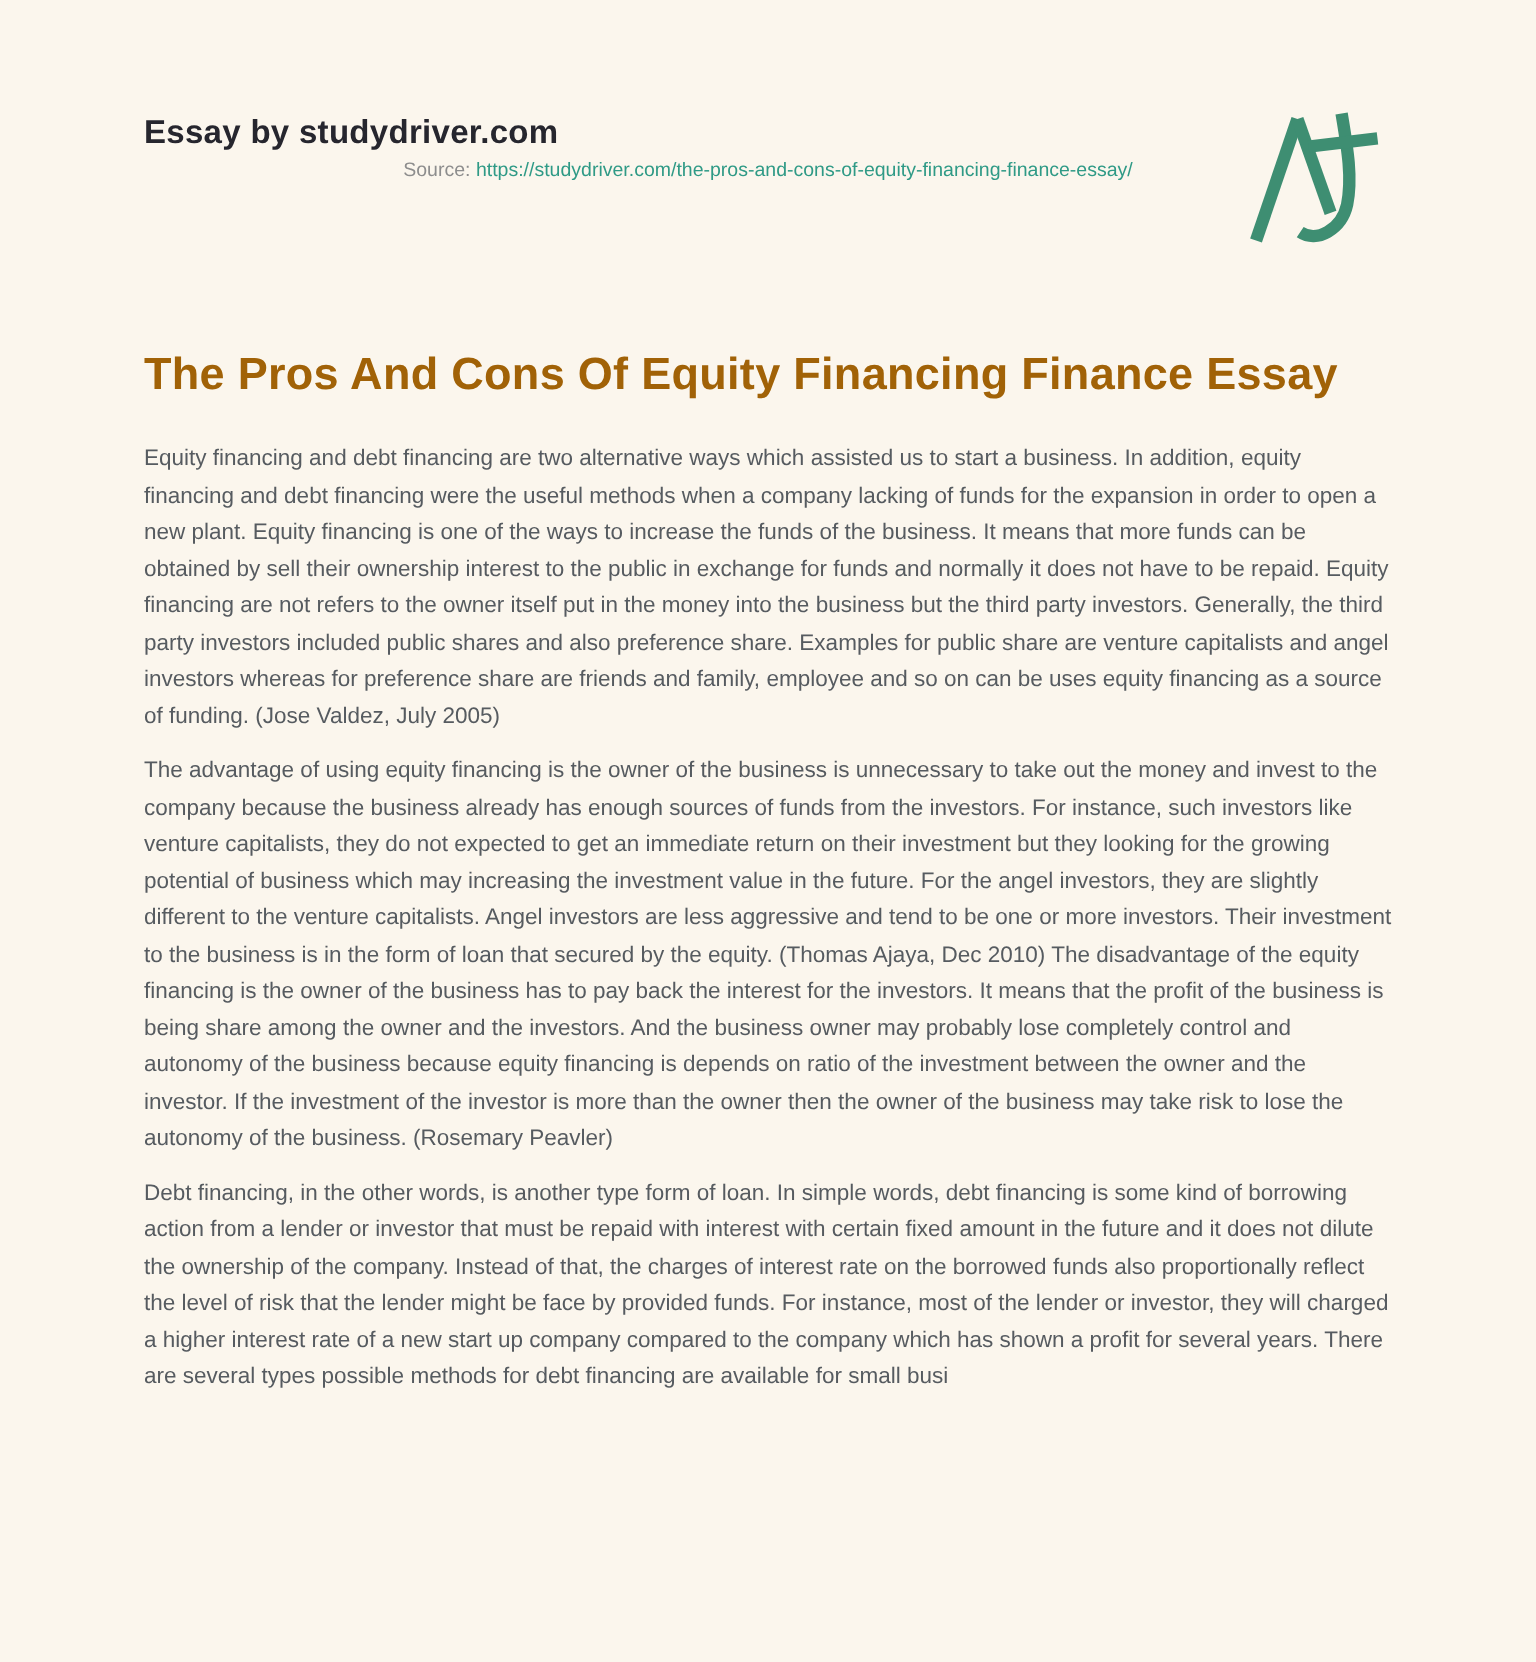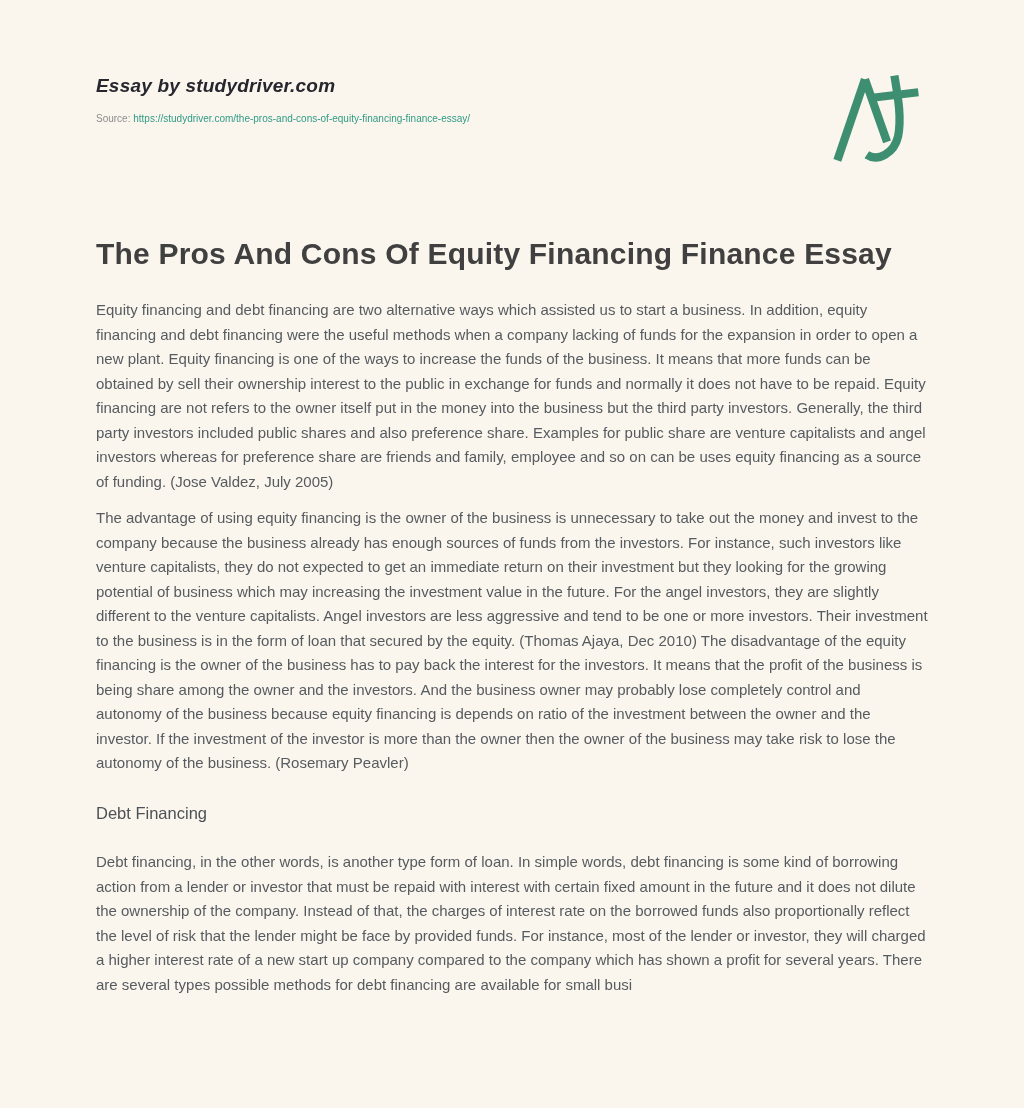--- a/index.html
+++ b/index.html
@@ -10,48 +10,48 @@
     background: #fbf6ed;
     font-family: "Liberation Sans", "DejaVu Sans", sans-serif;
   }
   .page {
     position: relative;
     width: 1024px;
     height: 1108px;
     padding: 75px 96px 0 96px;
   }
   .brand {
-    font-size: 19px;
+    font-size: 22px;
     font-weight: 700;
     color: #26262e;
     letter-spacing: 0.2px;
-    font-style: italic;
   }
   .source-row {
-    margin-top: 16px;
-    font-size: 10px;
+    margin-top: 4px;
+    font-size: 13px;
     color: #8d8d8d;
+    text-align: center;
   }
   .source-row a {
     color: #2f9a86;
     text-decoration: none;
   }
   .logo {
     position: absolute;
     top: 70px;
     right: 102px;
     width: 92px;
     height: 96px;
   }
   h1.title {
     margin-top: 112px;
     font-size: 30px;
     line-height: 1.2;
     font-weight: 700;
-    color: #404040;
+    color: #a16207;
     letter-spacing: 0.2px;
   }
   .article-body {
     margin-top: 26px;
     width: 832px;
   }
   .article-body p.paragraph {
     font-size: 15px;
     line-height: 24.5px;
     color: #565b60;
@@ -88,17 +88,16 @@
         <path d="M46 30 L96 24" stroke="#3e8e72" stroke-width="9" stroke-linecap="butt"></path>
       </svg>
     </div>
   </div>
 
   <h1 class="title">The Pros And Cons Of Equity Financing Finance Essay</h1>
 
   <div class="article-body">
     <p class="paragraph">Equity financing and debt financing are two alternative ways which assisted us to start a business. In addition, equity financing and debt financing were the useful methods when a company lacking of funds for the expansion in order to open a new plant. Equity financing is one of the ways to increase the funds of the business. It means that more funds can be obtained by sell their ownership interest to the public in exchange for funds and normally it does not have to be repaid. Equity financing are not refers to the owner itself put in the money into the business but the third party investors. Generally, the third party investors included public shares and also preference share. Examples for public share are venture capitalists and angel investors whereas for preference share are friends and family, employee and so on can be uses equity financing as a source of funding. (Jose Valdez, July 2005)</p>
     <p class="paragraph">The advantage of using equity financing is the owner of the business is unnecessary to take out the money and invest to the company because the business already has enough sources of funds from the investors. For instance, such investors like venture capitalists, they do not expected to get an immediate return on their investment but they looking for the growing potential of business which may increasing the investment value in the future. For the angel investors, they are slightly different to the venture capitalists. Angel investors are less aggressive and tend to be one or more investors. Their investment to the business is in the form of loan that secured by the equity. (Thomas Ajaya, Dec 2010) The disadvantage of the equity financing is the owner of the business has to pay back the interest for the investors. It means that the profit of the business is being share among the owner and the investors. And the business owner may probably lose completely control and autonomy of the business because equity financing is depends on ratio of the investment between the owner and the investor. If the investment of the investor is more than the owner then the owner of the business may take risk to lose the autonomy of the business. (Rosemary Peavler)</p>
-    <h2 class="subheading">Debt Financing</h2>
     <p class="paragraph">Debt financing, in the other words, is another type form of loan. In simple words, debt financing is some kind of borrowing action from a lender or investor that must be repaid with interest with certain fixed amount in the future and it does not dilute the ownership of the company. Instead of that, the charges of interest rate on the borrowed funds also proportionally reflect the level of risk that the lender might be face by provided funds. For instance, most of the lender or investor, they will charged a higher interest rate of a new start up company compared to the company which has shown a profit for several years. There are several types possible methods for debt financing are available for small busi</p>
   </div>
 
 </div>
 
 </body></html>

